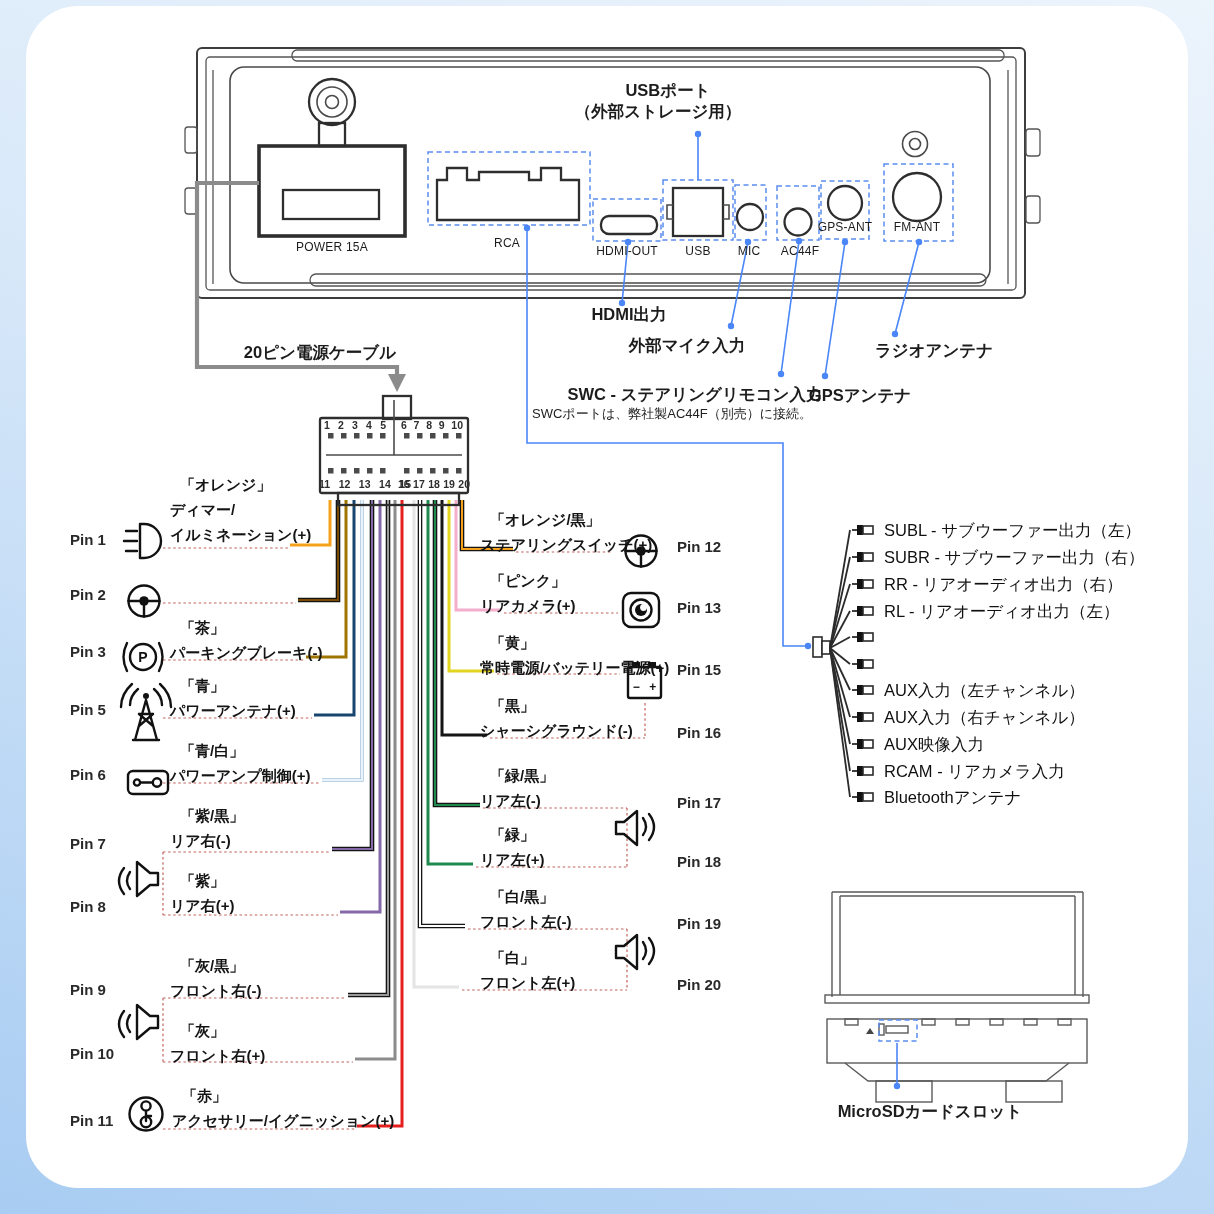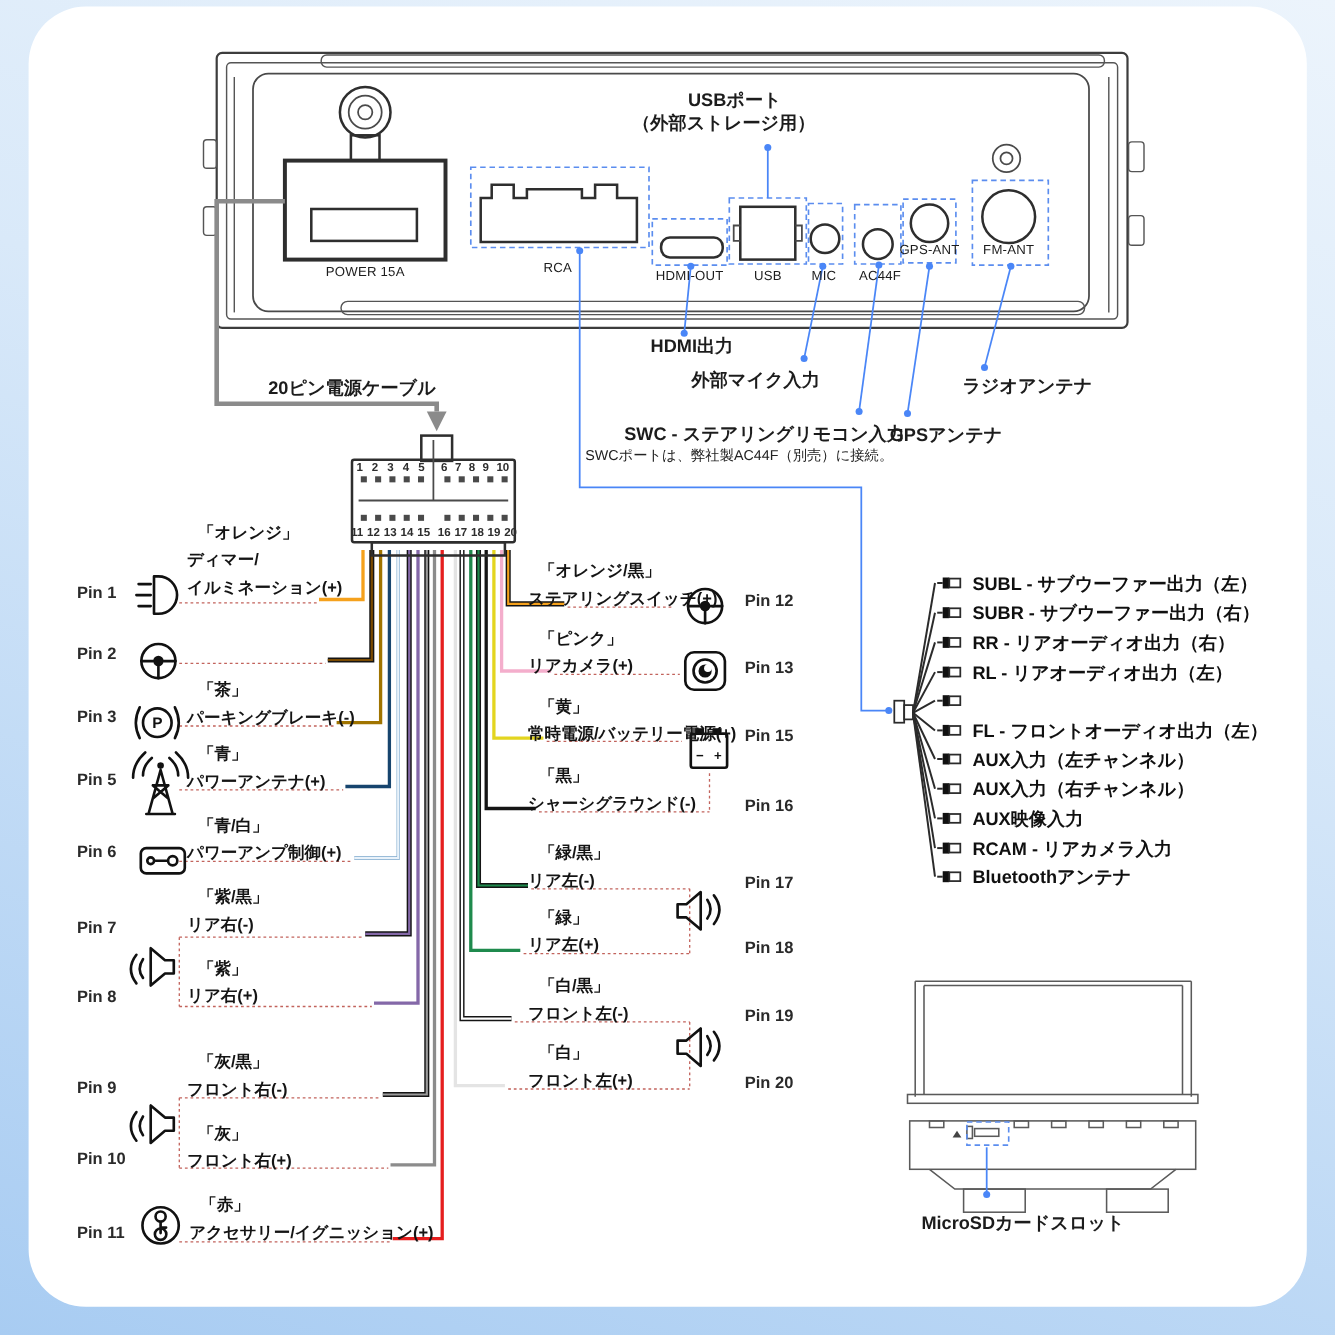--- a/index.html
+++ b/index.html
@@ -9,21 +9,21 @@
   .card{position:absolute;left:26px;top:6px;width:1162px;height:1182px;background:#ffffff;border-radius:52px}
   #art{position:absolute;left:0;top:0}
   .t{position:absolute;white-space:nowrap;color:#1c1c1c}
   .ctr{transform:translateX(-50%)}
   .port{font-size:12px;font-weight:400;letter-spacing:.2px}
   .call{font-size:16.5px;font-weight:600}
   .note{font-size:13px;font-weight:400;color:#222}
   .pintag{font-size:15px;font-weight:700;color:#2a2a2a}
   .pblk{position:absolute;color:#141414;font-size:15px;line-height:25px;font-weight:600;white-space:nowrap}
   .pblk .ind{padding-left:10px}
-  .rca{font-size:16.5px;font-weight:700;color:#101010}
+  .rca{font-size:16.5px;font-weight:400;color:#101010}
   .numrow{position:absolute;display:flex;justify-content:space-between;font-size:10.5px;font-weight:700;color:#2e2e2e}
   .numrow span{text-align:center}
   .pletter{font-size:14px;font-weight:700;color:#111}
   .batt{font-size:12px;font-weight:700;letter-spacing:3px;color:#111}
   
   .ol{stroke:#3d3d3d;fill:none;stroke-width:2}
   .ol1{stroke:#555;fill:none;stroke-width:1.3}
   .ol16{stroke:#4a4a4a;fill:none;stroke-width:1.6}
   .thick{stroke:#2e2e2e;stroke-width:3.6;fill:none}
   .med{stroke:#2e2e2e;stroke-width:2.3;fill:none}
@@ -411,21 +411,21 @@
       <span>4</span>
       <span>5</span>
   </div>
   <div class="numrow" style="left:401px;top:419px;width:62px">
     <span>6</span>
       <span>7</span>
       <span>8</span>
       <span>9</span>
       <span>10</span>
   </div>
-  <div class="numrow" style="left:319px;top:478px;width:72px">
+  <div class="numrow" style="left:319px;top:478px;width:92px">
     <span>11</span>
       <span>12</span>
       <span>13</span>
       <span>14</span>
       <span>15</span>
   </div>
   <div class="numrow" style="left:398px;top:478px;width:72px">
     <span>16</span>
       <span>17</span>
       <span>18</span>
@@ -524,21 +524,20 @@
   <div class="t pintag" style="left:677px;top:915px">Pin 19</div>
   <div class="t pintag" style="left:677px;top:976px">Pin 20</div>
 
   <div class="t pletter ctr" style="left:143px;top:649px">P</div>
   <div class="t batt ctr" style="left:646px;top:680px">− +</div>
 
   <div class="t rca" style="left:884px;top:520px">SUBL - サブウーファー出力（左）</div>
   <div class="t rca" style="left:884px;top:547px">SUBR - サブウーファー出力（右）</div>
   <div class="t rca" style="left:884px;top:574px">RR - リアオーディオ出力（右）</div>
   <div class="t rca" style="left:884px;top:601px">RL - リアオーディオ出力（左）</div>
-  <div class="t rca" style="left:884px;top:654px">FL - フロントオーディオ出力（左）</div>
   <div class="t rca" style="left:884px;top:680px">AUX入力（左チャンネル）</div>
   <div class="t rca" style="left:884px;top:707px">AUX入力（右チャンネル）</div>
   <div class="t rca" style="left:884px;top:734px">AUX映像入力</div>
   <div class="t rca" style="left:884px;top:761px">RCAM - リアカメラ入力</div>
   <div class="t rca" style="left:884px;top:787px">Bluetoothアンテナ</div>
 
   <div class="t call ctr" style="left:930px;top:1101px">MicroSDカードスロット</div>
 </div>
 
 </body></html>

